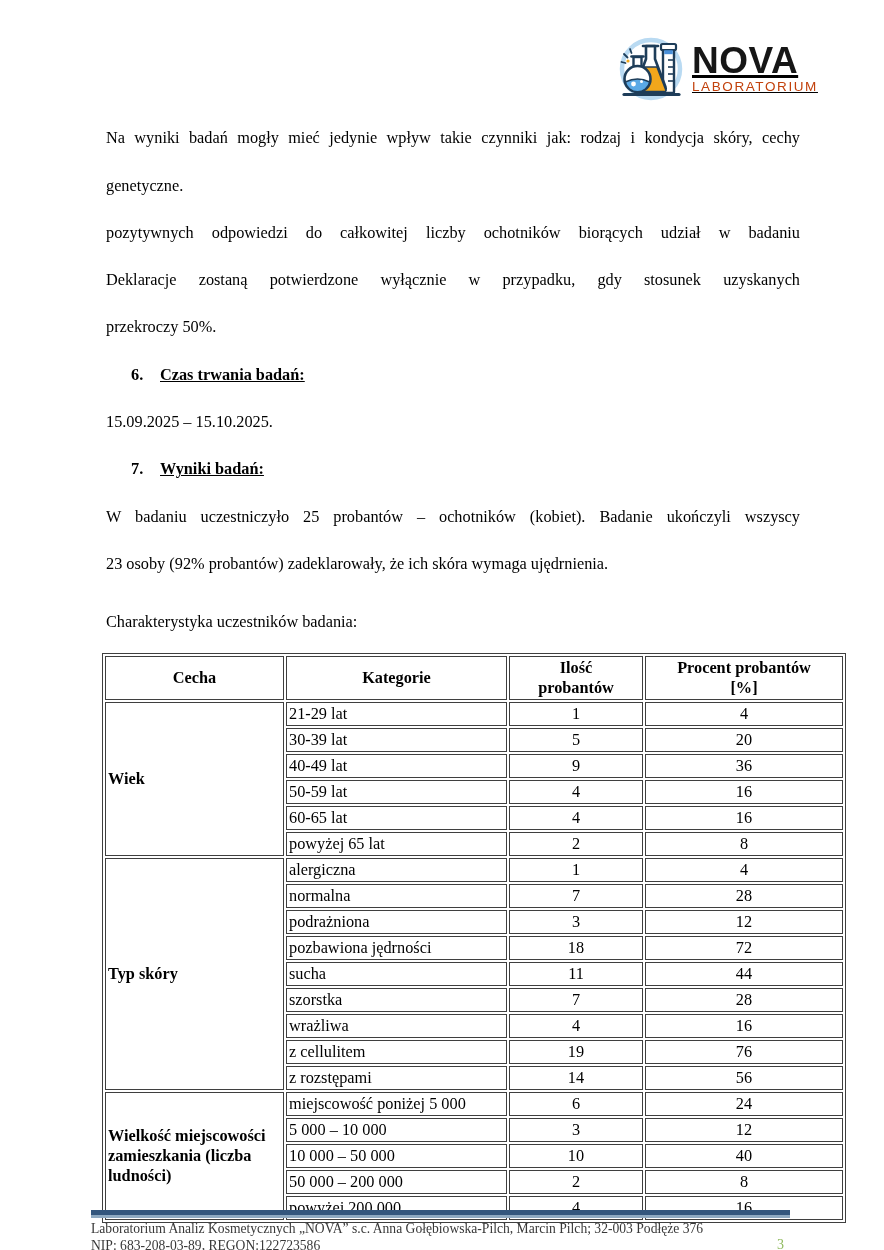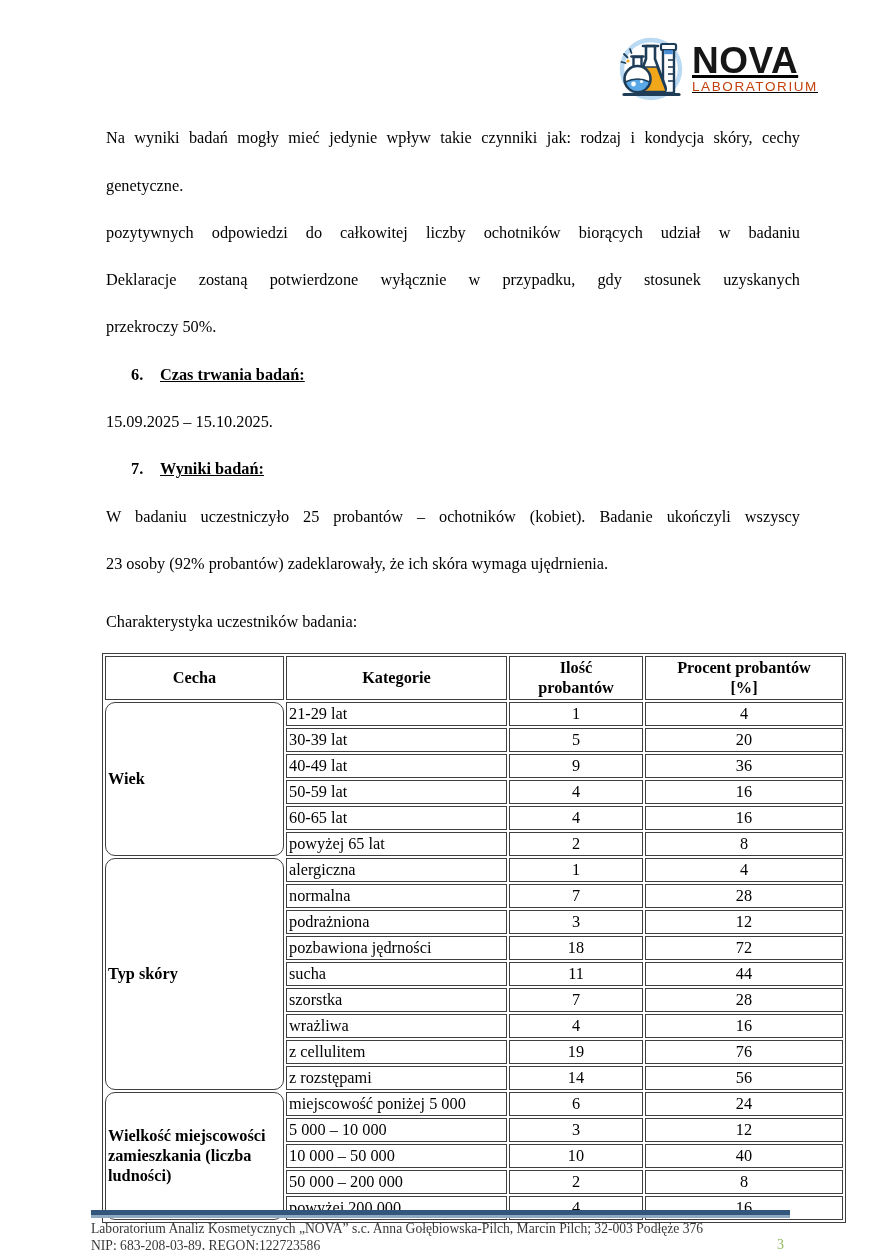--- a/index.html
+++ b/index.html
@@ -23,21 +23,21 @@
   .caption{margin-top:27px;}
   
   table.chars{
     margin-top:7px;margin-left:-4px;
     border-collapse:separate;border-spacing:2px;
     border:1px solid #3f3f3f;table-layout:fixed;width:742px;background:#fff;
   }
   table.chars th, table.chars td{border:1px solid #3f3f3f;font-size:16.3px;overflow:hidden;}
   table.chars th{font-weight:bold;text-align:center;padding:1px 18px;height:24px;}
   table.chars td{height:22px;padding:0 2px;}
-  td.group{font-weight:bold;vertical-align:middle;text-align:left;line-height:20px;padding:0 3px;border-radius:10px;}
+  td.group{font-weight:bold;vertical-align:middle;text-align:left;line-height:20px;padding:0 3px;}
   td.cat{text-align:left;margin-left:39px;}
   td.num{text-align:center;}
   col.c-group{width:179px;} col.c-cat{width:221px;} col.c-count{width:134px;} col.c-pct{width:198px;}
   
   .footer{position:absolute;left:91px;top:1190px;width:699px;margin-top:20px;}
   .rule-dark{height:5px;background:#33567d;}
   .rule-light{height:3px;background:#8ea9c1;margin-bottom:2px;}
   .footer-line{font-size:13.6px;color:#383838;line-height:17px;}
   .page-num{position:absolute;right:6px;top:27px;color:#8fba5e;font-size:14px;font-family:"Liberation Serif",serif;}
 </style>

